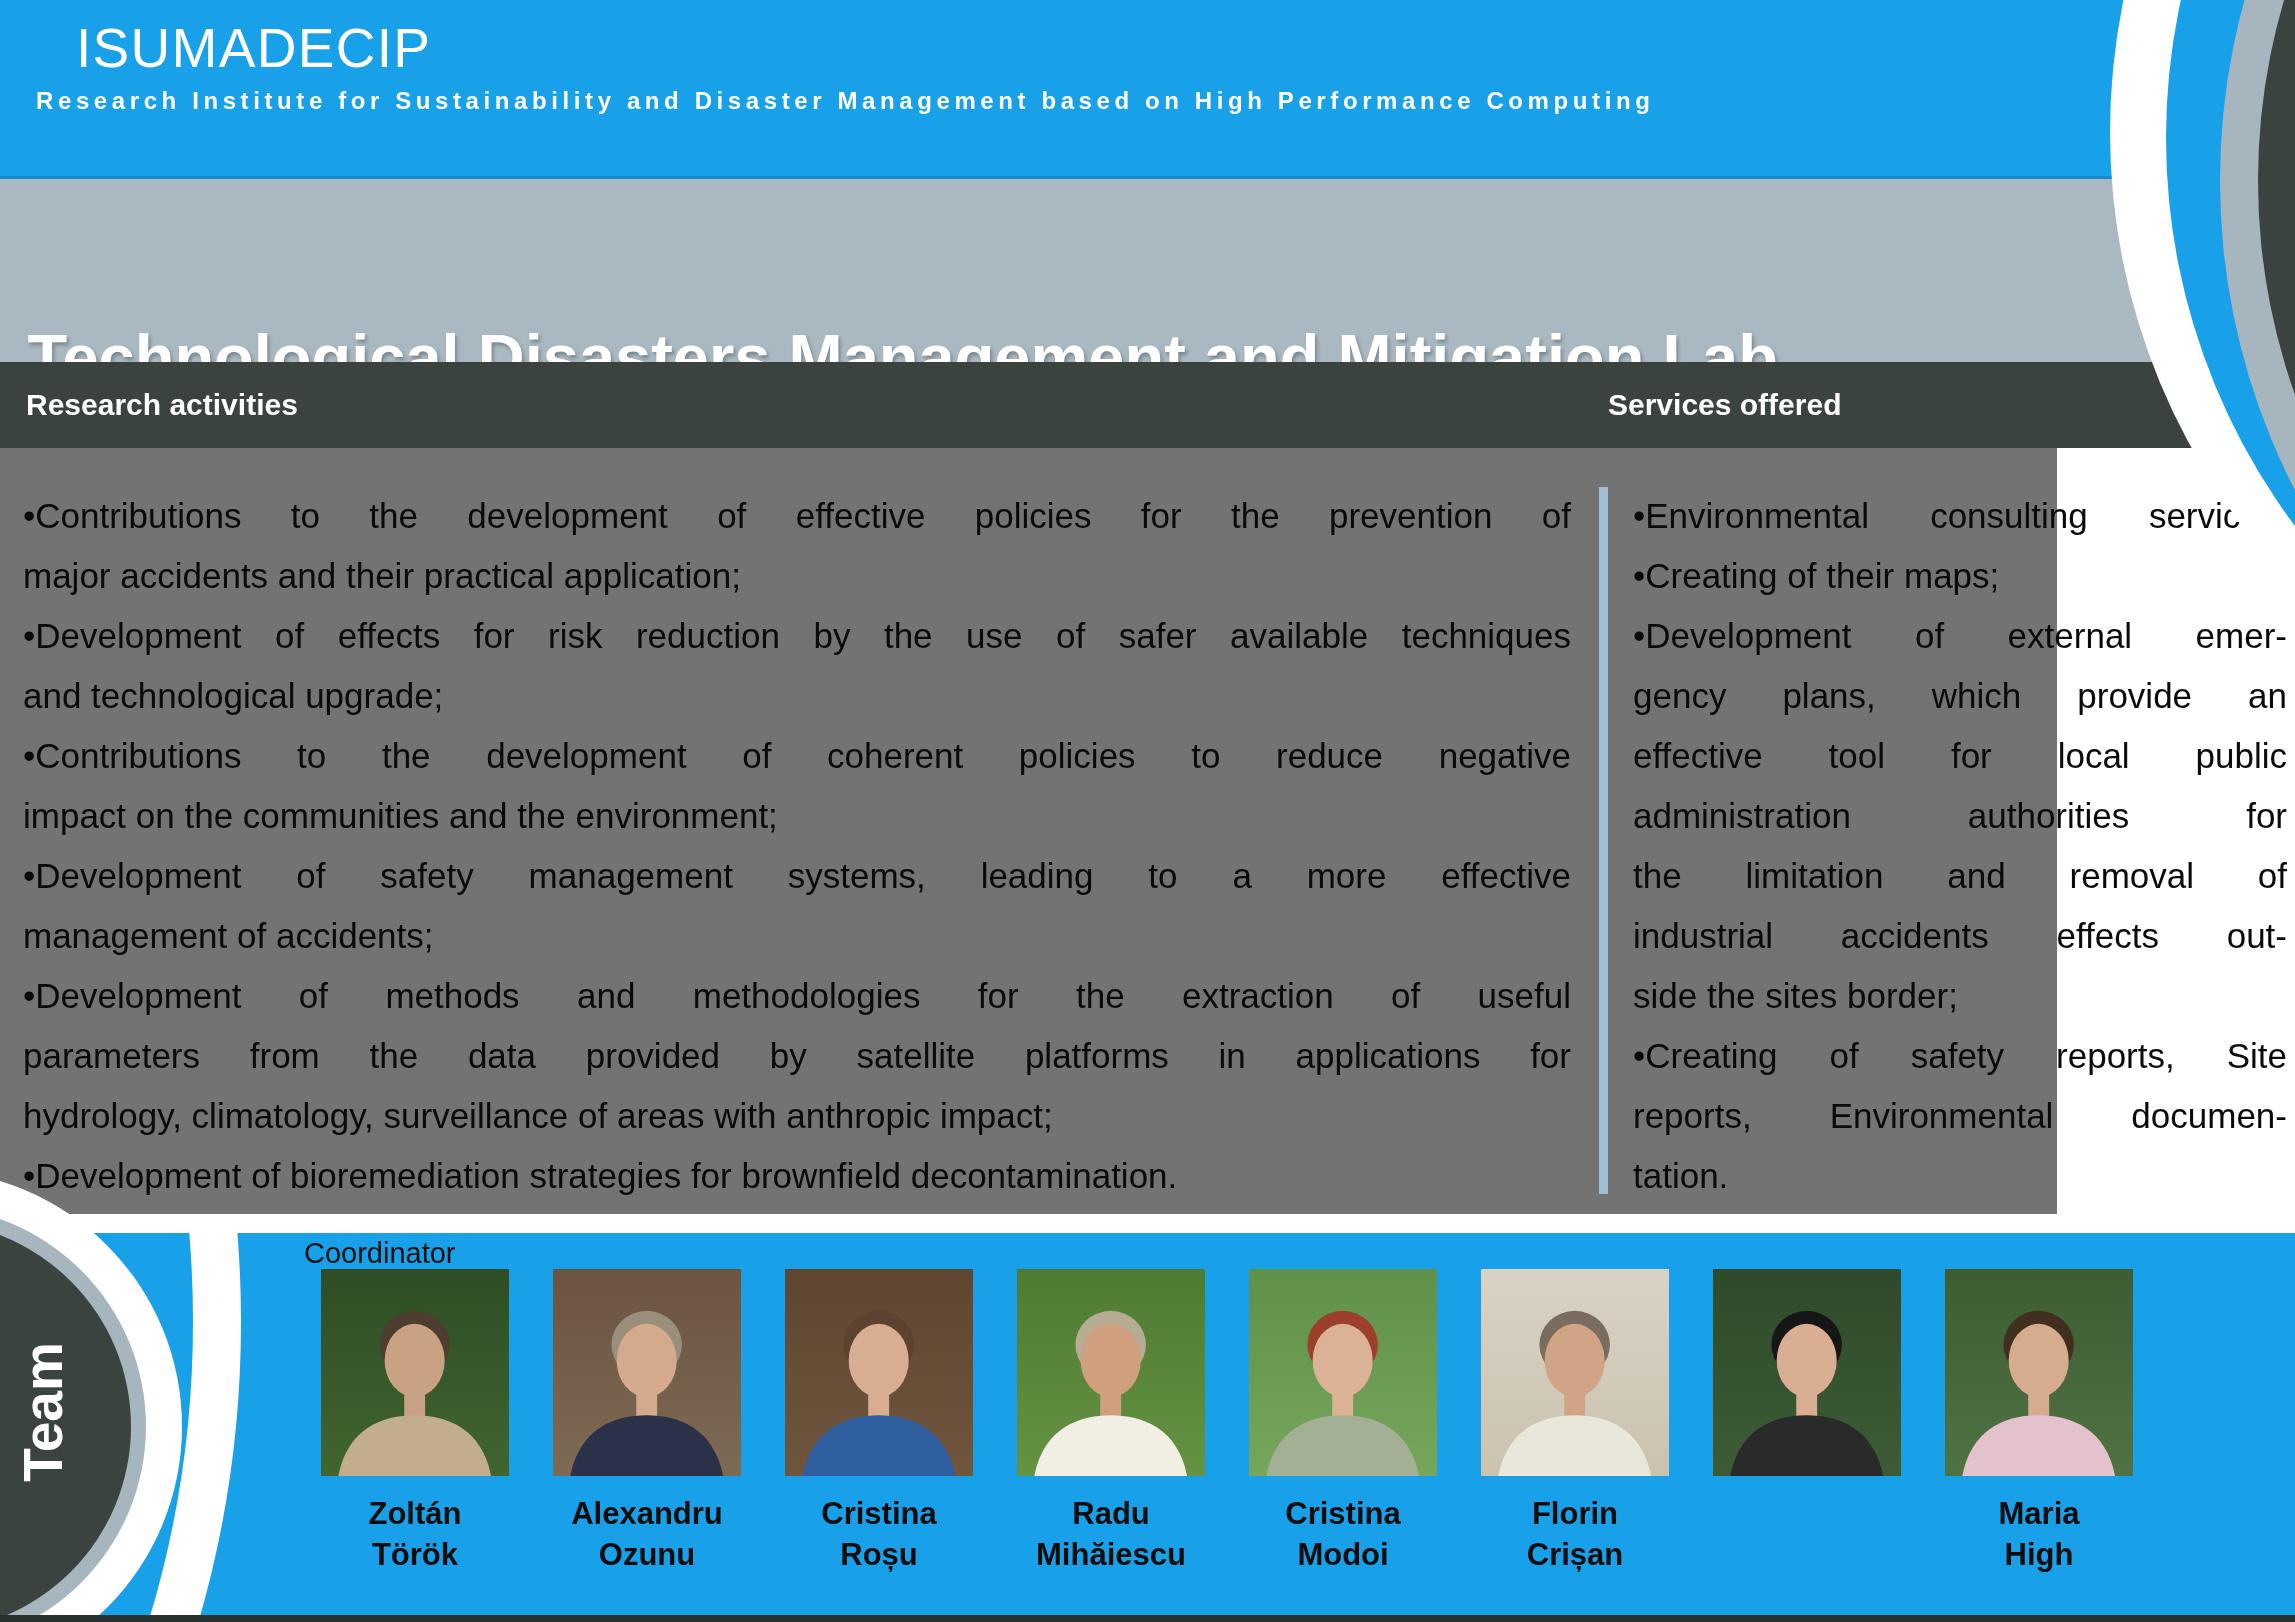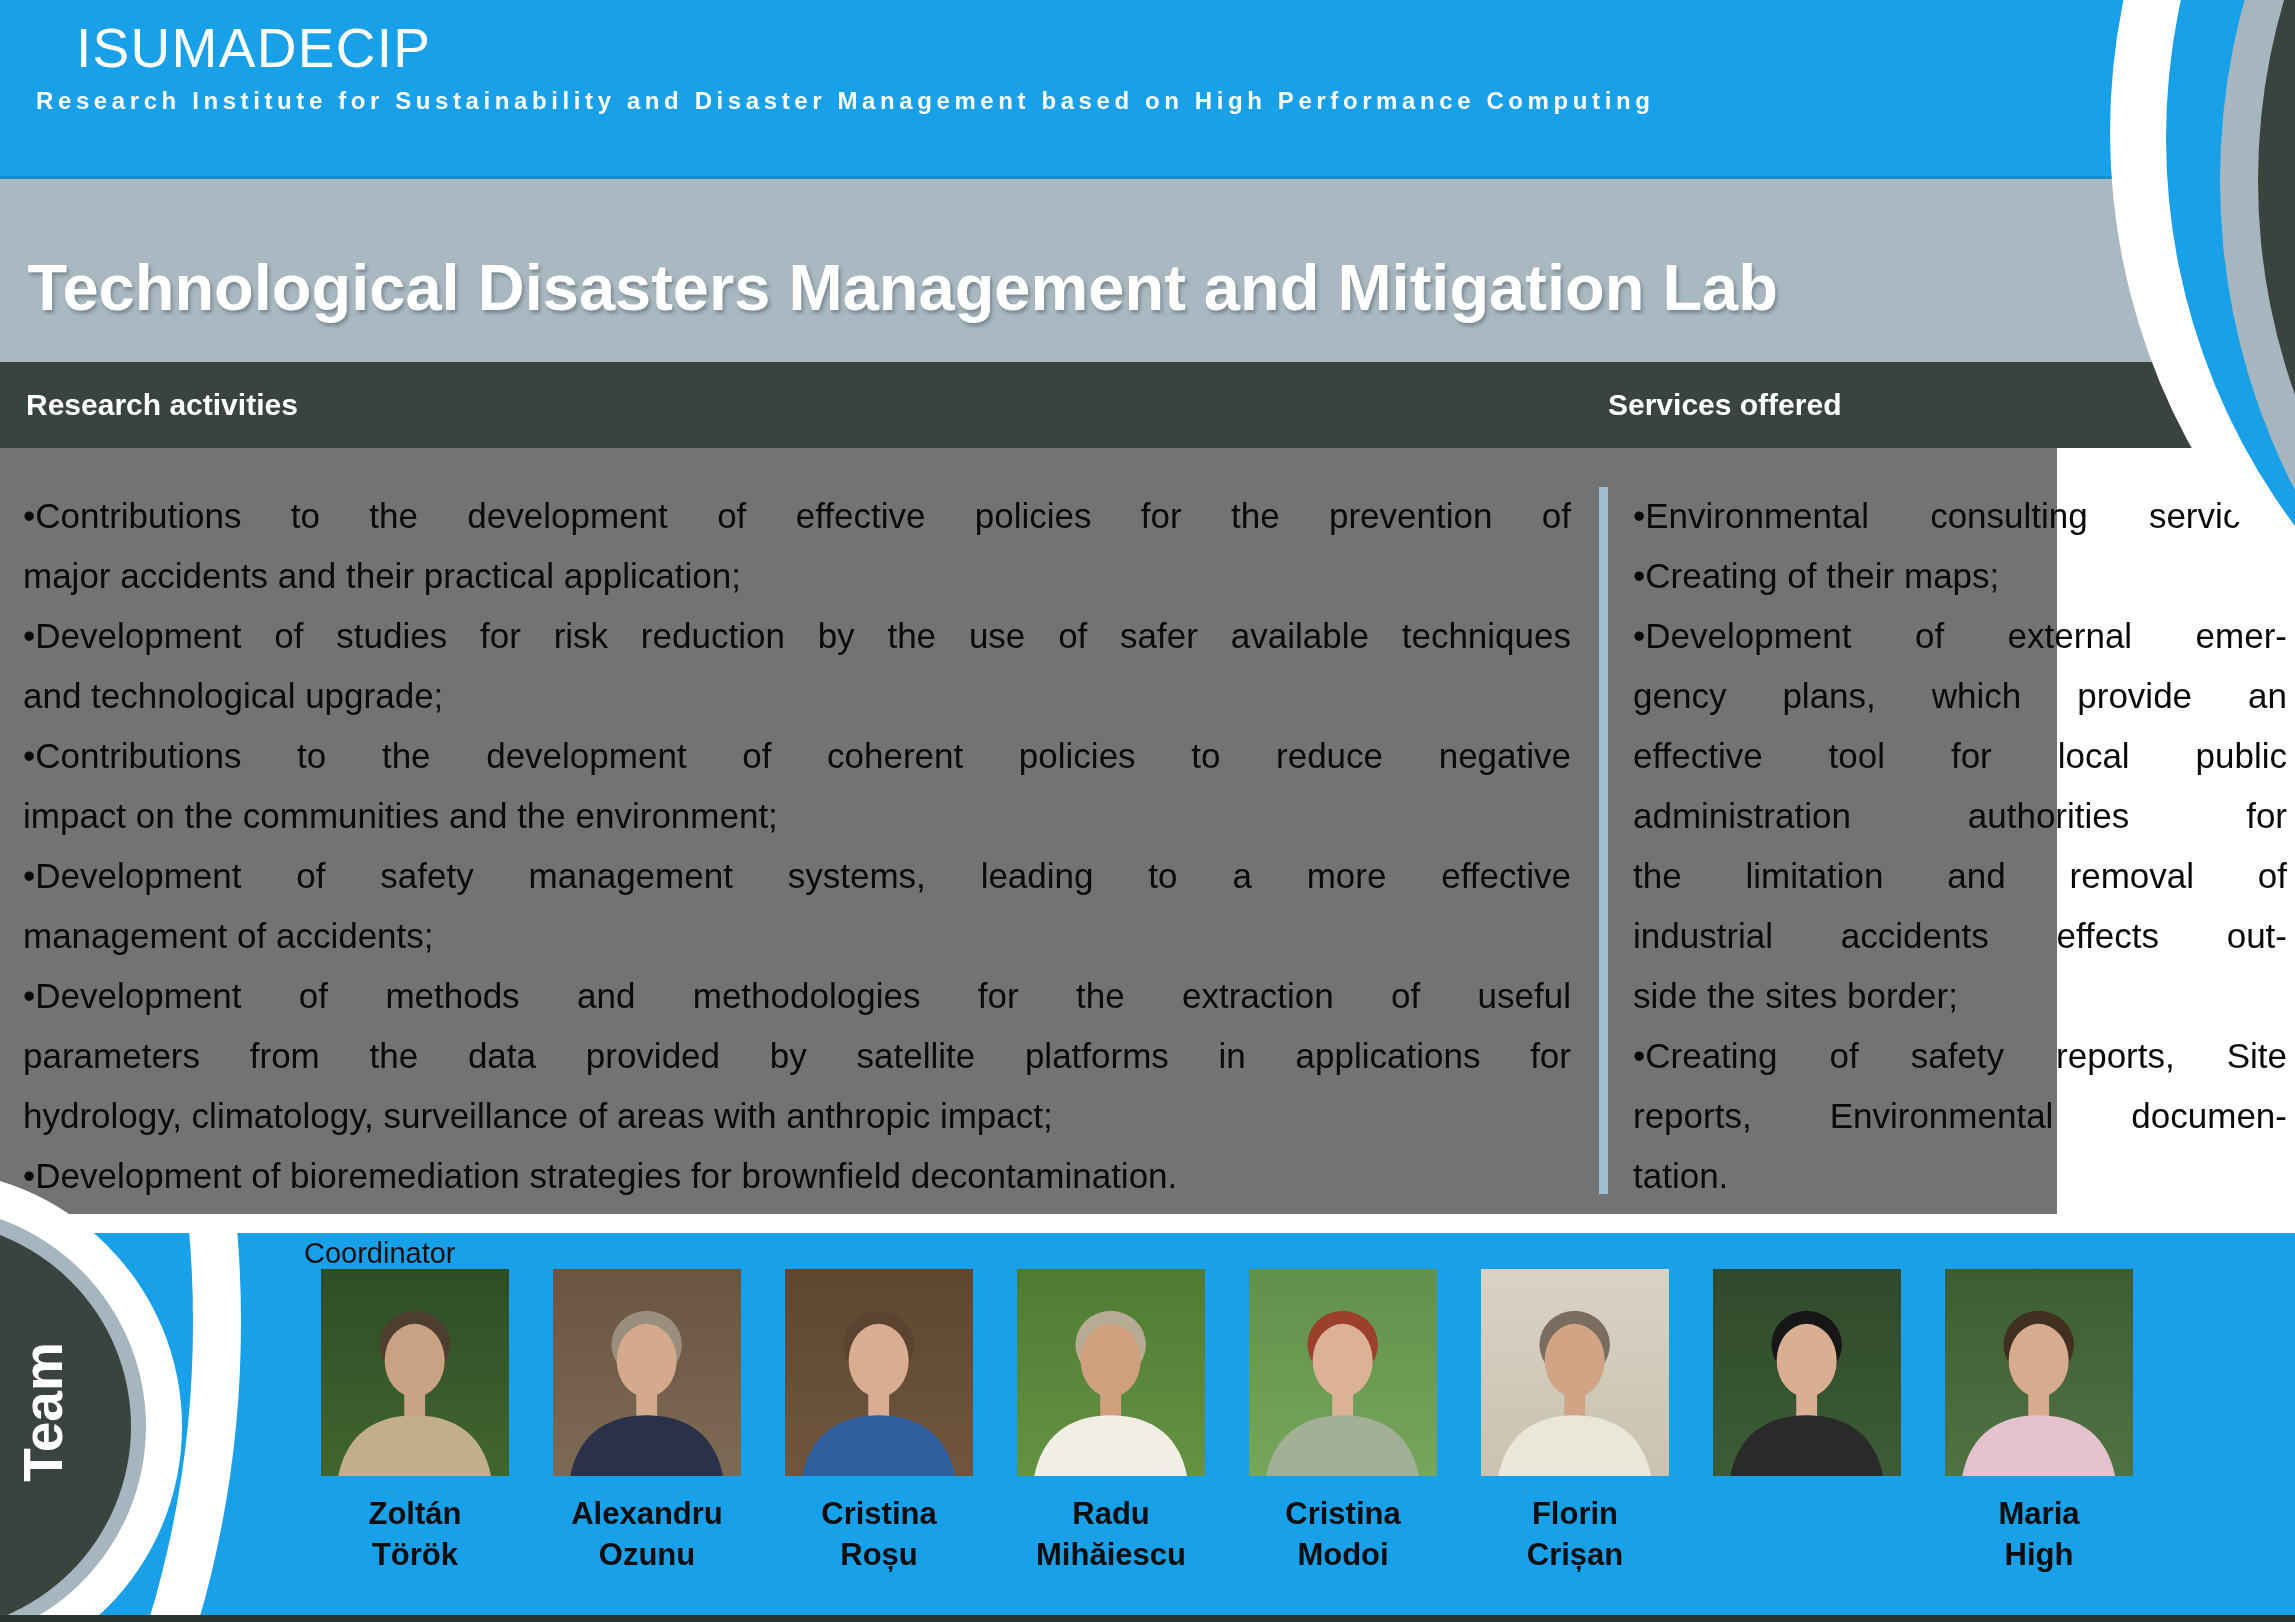--- a/index.html
+++ b/index.html
@@ -11,21 +11,21 @@
   body{font-family:"Liberation Sans", sans-serif; background:#fff;}
   .page{position:relative;width:2295px;height:1623px;overflow:hidden;background:#fff;}
 
   
   .band-header{position:absolute;left:0;top:0;width:2295px;height:179px;background:var(--blue);
     border-bottom:3.3px solid rgba(0,0,0,.12);}
   .org{position:absolute;left:36px;top:15.7px;font-size:55px;font-weight:400;color:#fff;letter-spacing:1.3px;margin-left:40px;}
   .subtitle{position:absolute;left:36px;top:87px;font-size:24px;font-weight:700;color:#fff;letter-spacing:4.6px;}
 
   .band-gray{position:absolute;left:0;top:179px;width:2295px;height:219px;background:var(--gray);
-    border-bottom:3.3px solid #dde4e8;display:flex;align-items:center;}
+    border-bottom:3.3px solid #dde4e8;display:flex;align-items:flex-end;}
   .lab-title{margin-left:27.5px;font-size:65px;font-weight:700;color:#fff;
     text-shadow:2px 3.3px 3.9px rgba(45,55,65,.38);white-space:nowrap;}
 
   .band-dark{position:absolute;left:0;top:362px;width:2230px;height:86px;background:var(--dark);}
   .sec-title{position:absolute;top:50%;transform:translateY(-50%);font-size:30px;font-weight:700;color:#fff;white-space:nowrap;}
   .sec-title.left{left:26px;}
   .sec-title.right{left:1608px;}
 
   
   .content{position:absolute;left:0;top:448px;width:2057px;height:766px;background:#737373;}
@@ -79,21 +79,21 @@
 
   <div class="band-dark">
     <div class="sec-title left">Research activities</div>
     <div class="sec-title right">Services offered</div>
   </div>
 
   <div class="content">
     <div class="col-left">
         <div class="ln">•Contributions to the development of effective policies for the prevention of</div>
         <div class="ln last">major accidents and their practical application;</div>
-        <div class="ln">•Development of studies for risk reduction by the use of safer available techniques</div>
+        <div class="ln">•Development of effects for risk reduction by the use of safer available techniques</div>
         <div class="ln last">and technological upgrade;</div>
         <div class="ln">•Contributions to the development of coherent policies to reduce negative</div>
         <div class="ln last">impact on the communities and the environment;</div>
         <div class="ln">•Development of safety management systems, leading to a more effective</div>
         <div class="ln last">management of accidents;</div>
         <div class="ln">•Development of methods and methodologies for the extraction of useful</div>
         <div class="ln">parameters from the data provided by satellite platforms in applications for</div>
         <div class="ln last">hydrology, climatology, surveillance of areas with anthropic impact;</div>
         <div class="ln last">•Development of bioremediation strategies for brownfield decontamination.</div>
       </div>

